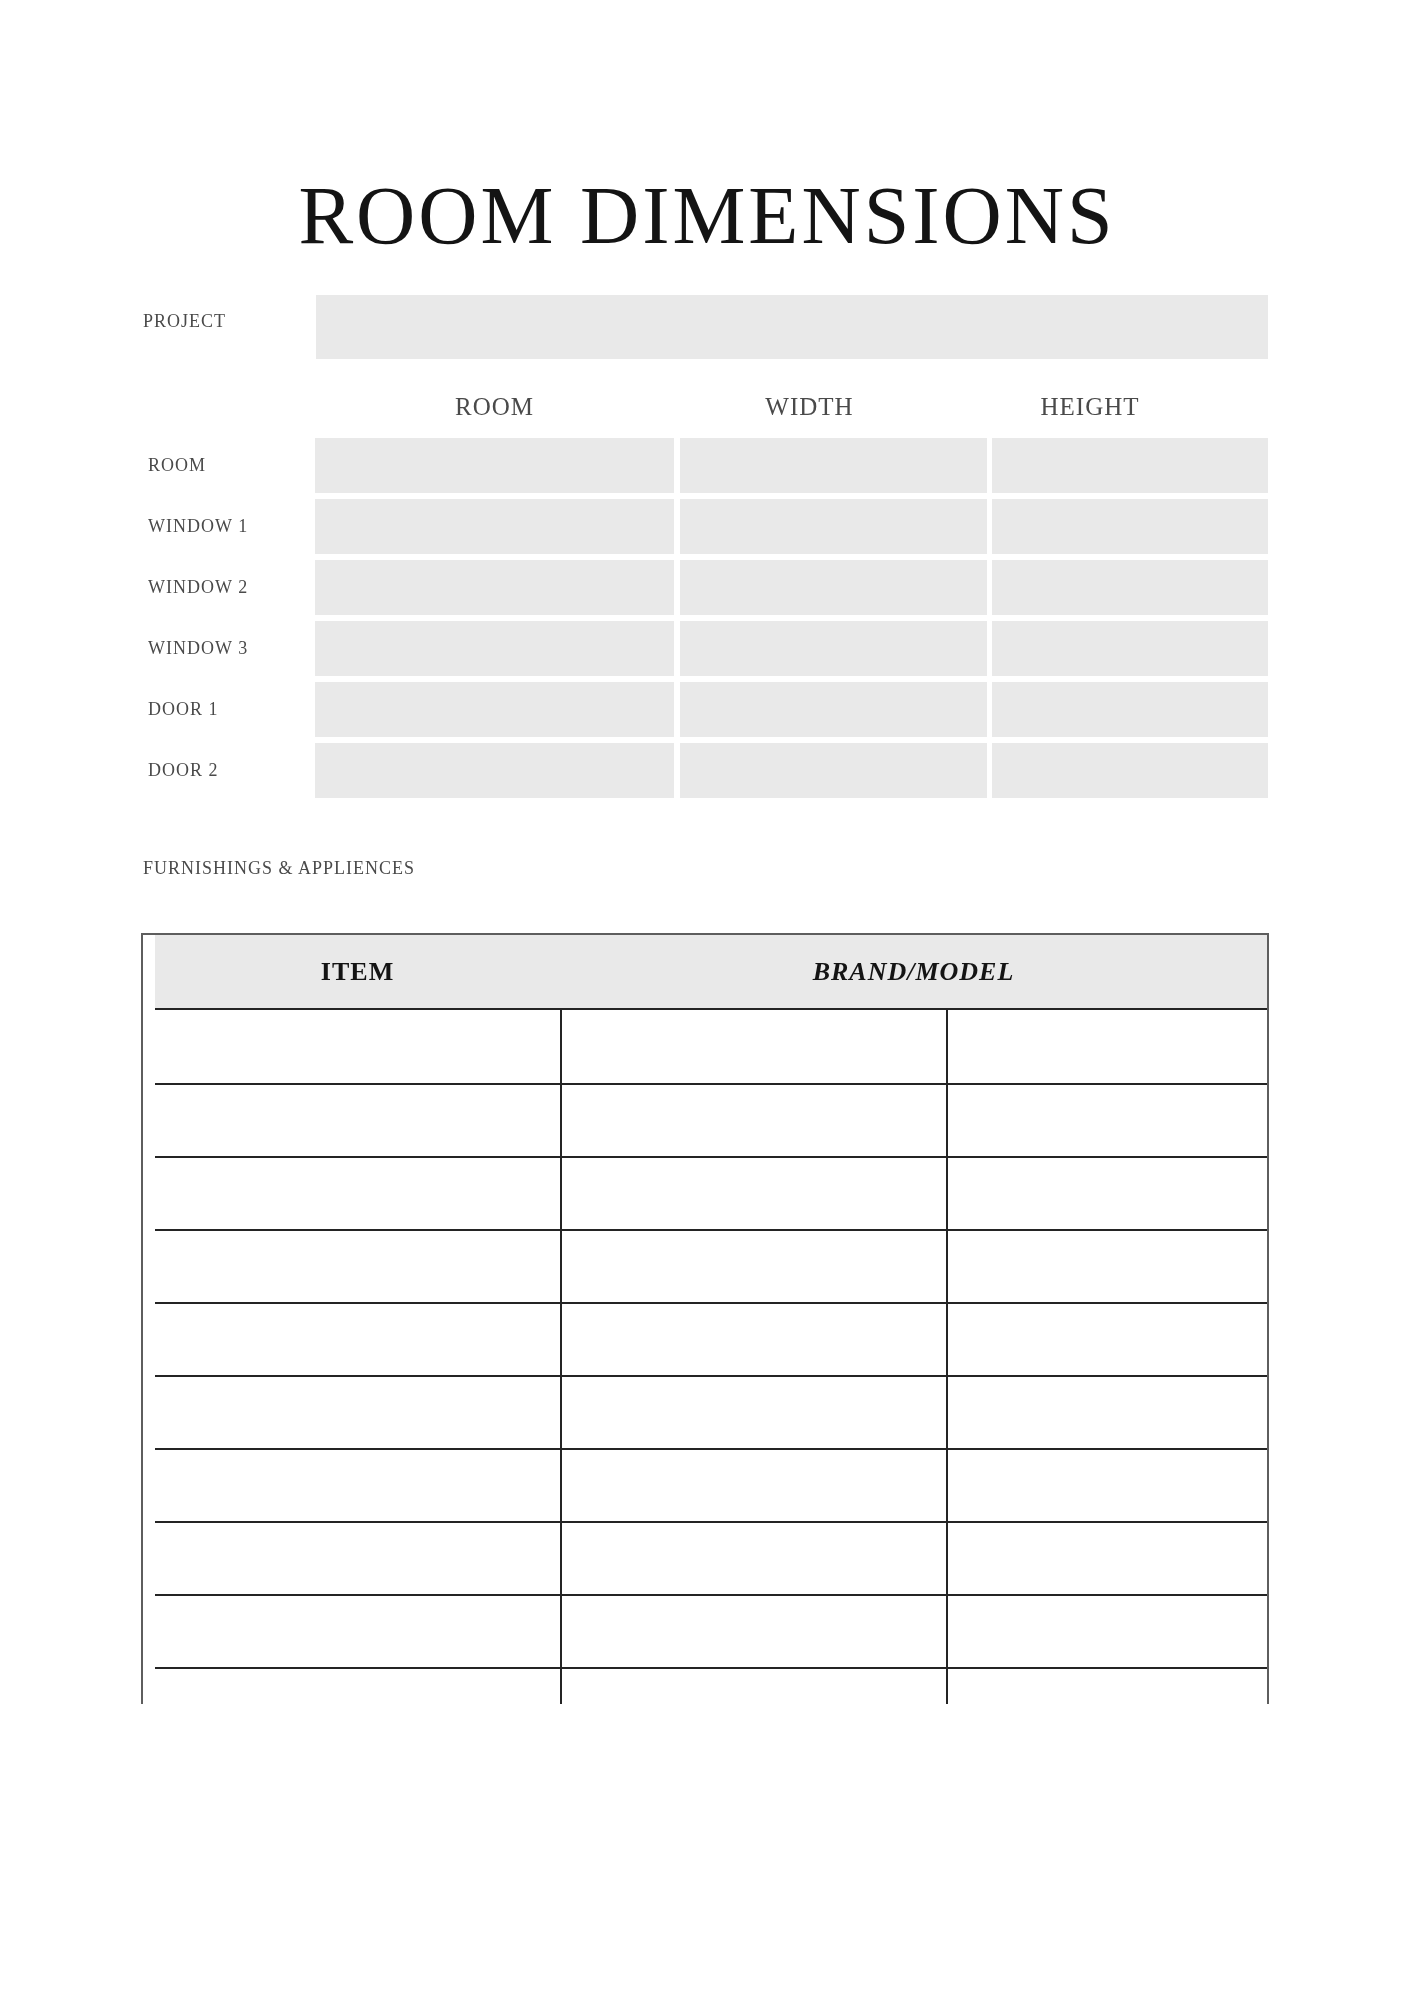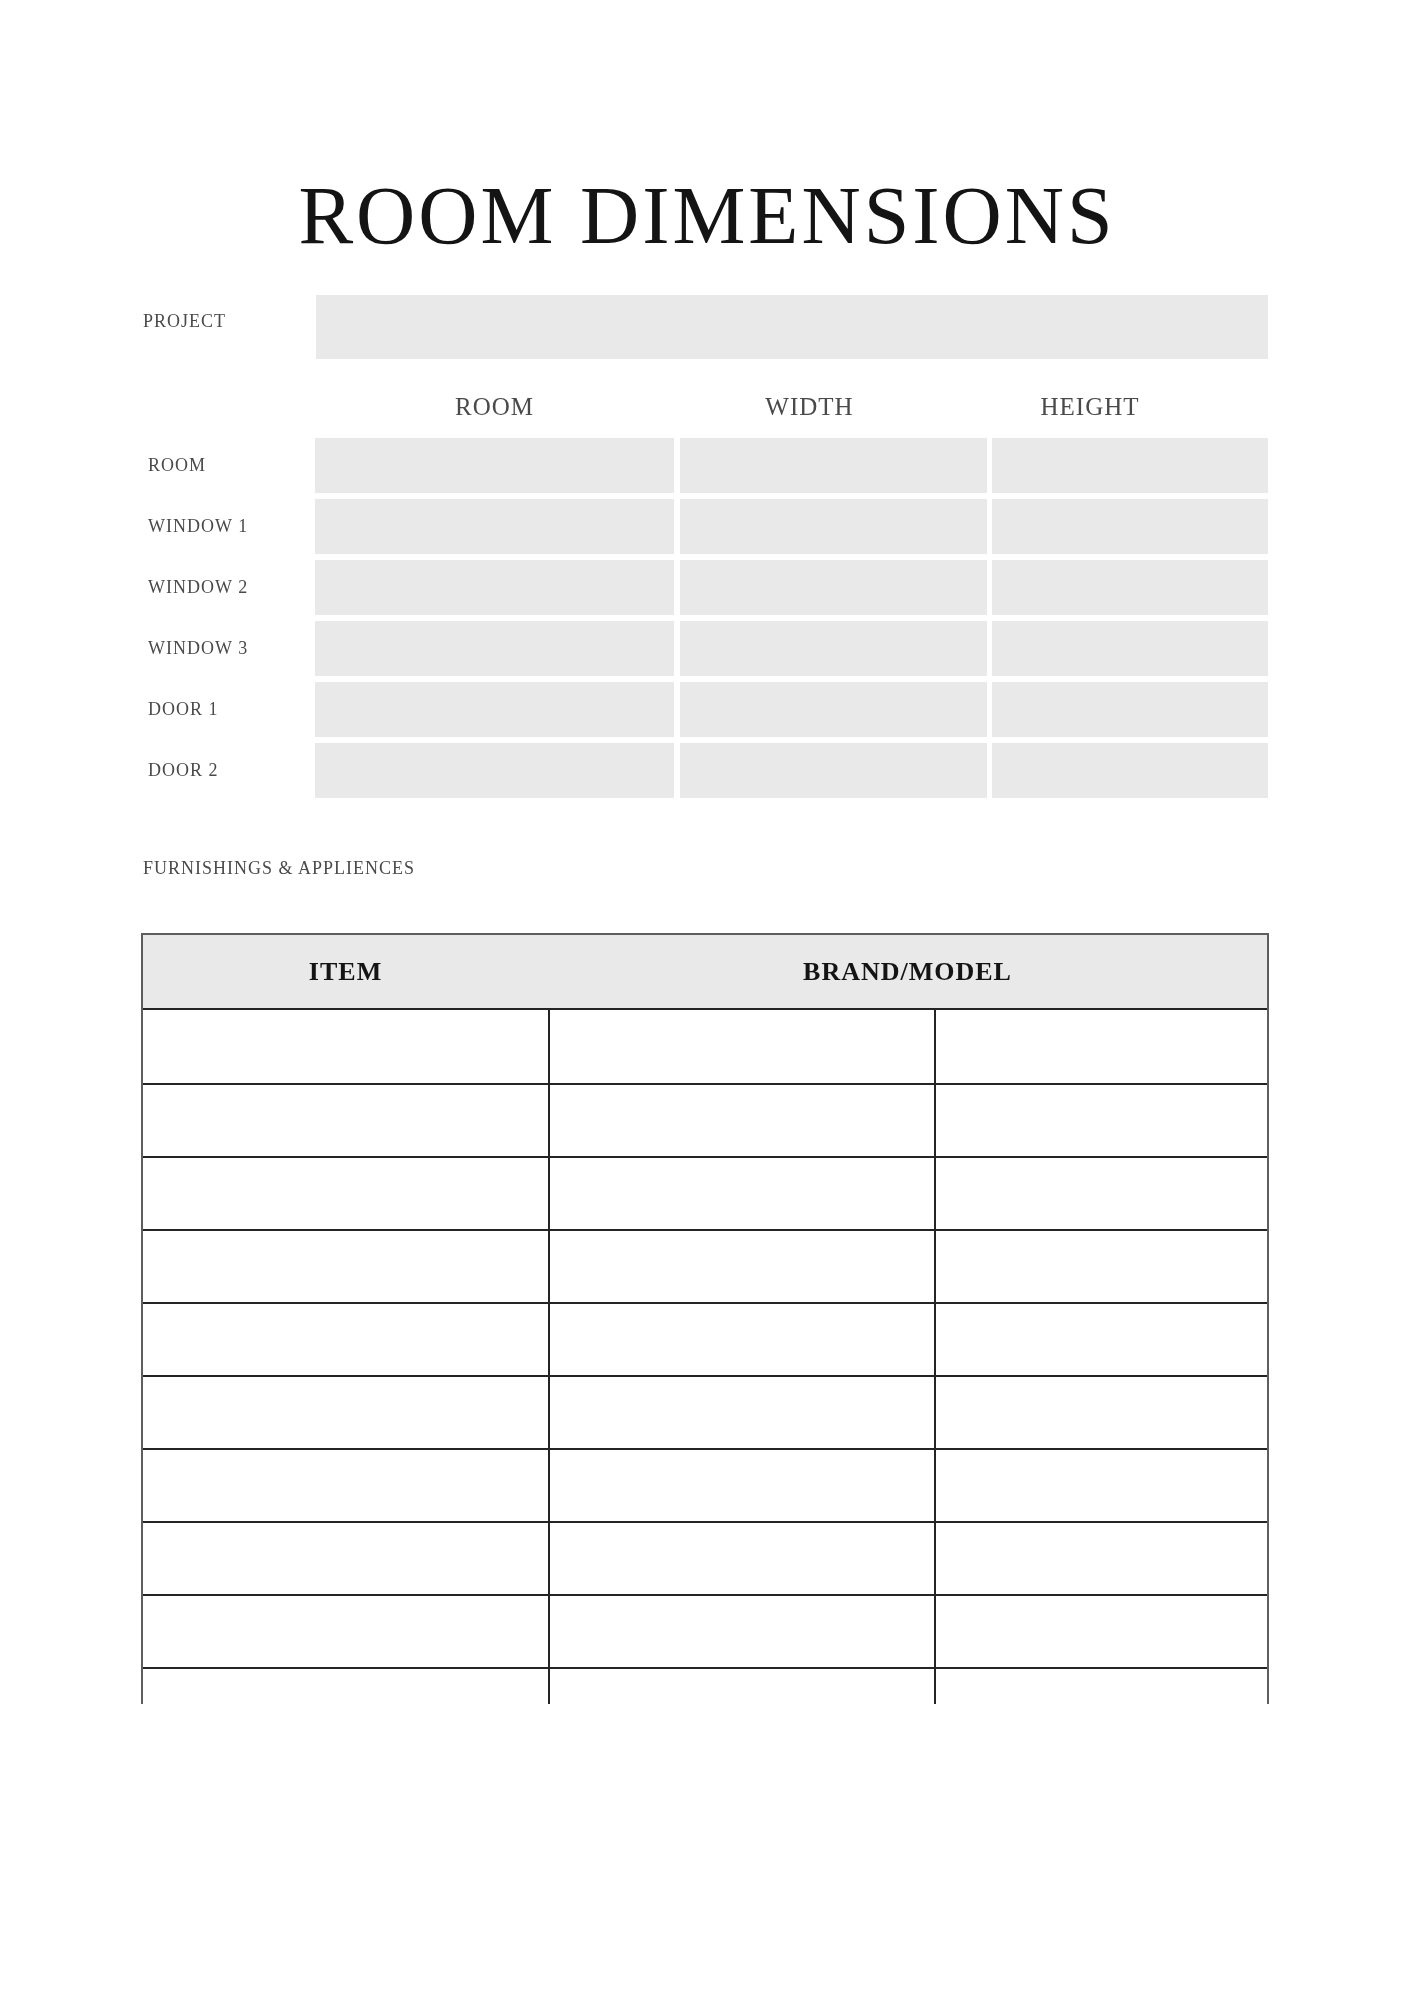--- a/index.html
+++ b/index.html
@@ -44,38 +44,38 @@
     position:absolute; top:0; height:55px;
     background:var(--field-gray,#e9e9e9);
   }
   .dim-cell.c1 { left:315px; width:359px; }
   .dim-cell.c2 { left:680px; width:307px; }
   .dim-cell.c3 { left:992px; width:276px; }
   .furn-heading { position:absolute; left:143px; top:858px; }
   .furn-table {
     position:absolute; left:141px; top:933px; width:1128px;
     border:2px solid var(--outer-border,#5e5e5e);
-    box-sizing:border-box; background:#ffffff;
+    box-sizing:border-box; background:#ffffff;padding-left:12px;
   }
   .furn-head {
     display:flex; height:75px;
     background:var(--header-gray,#e9e9e9);
     border-bottom:2px solid var(--line-dark,#242424);
     box-sizing:border-box;
   }
   .furn-head > div {
     display:flex; align-items:center; justify-content:center;
     font-size:26px; font-weight:bold; letter-spacing:1px;
     color:var(--text-dark,#141414); box-sizing:border-box;
   }
   .furn-row { display:flex; height:73px; box-sizing:border-box; }
   .furn-row + .furn-row { border-top:2px solid var(--line-dark,#242424); }
   .fc1 { width:405px; }
   .fc2 { width:386px; }
-  .fc3 { flex:1; }
+  .fc3 { flex:1;font-style:italic; }
   .furn-row .fc2, .furn-row .fc3 { border-left:2px solid var(--line-dark,#242424); }
   .furn-row > div { box-sizing:border-box; }
 </style>
 </head>
 <body>
 
 <div id="page">
 
   <h1 class="title">ROOM DIMENSIONS</h1>
 

